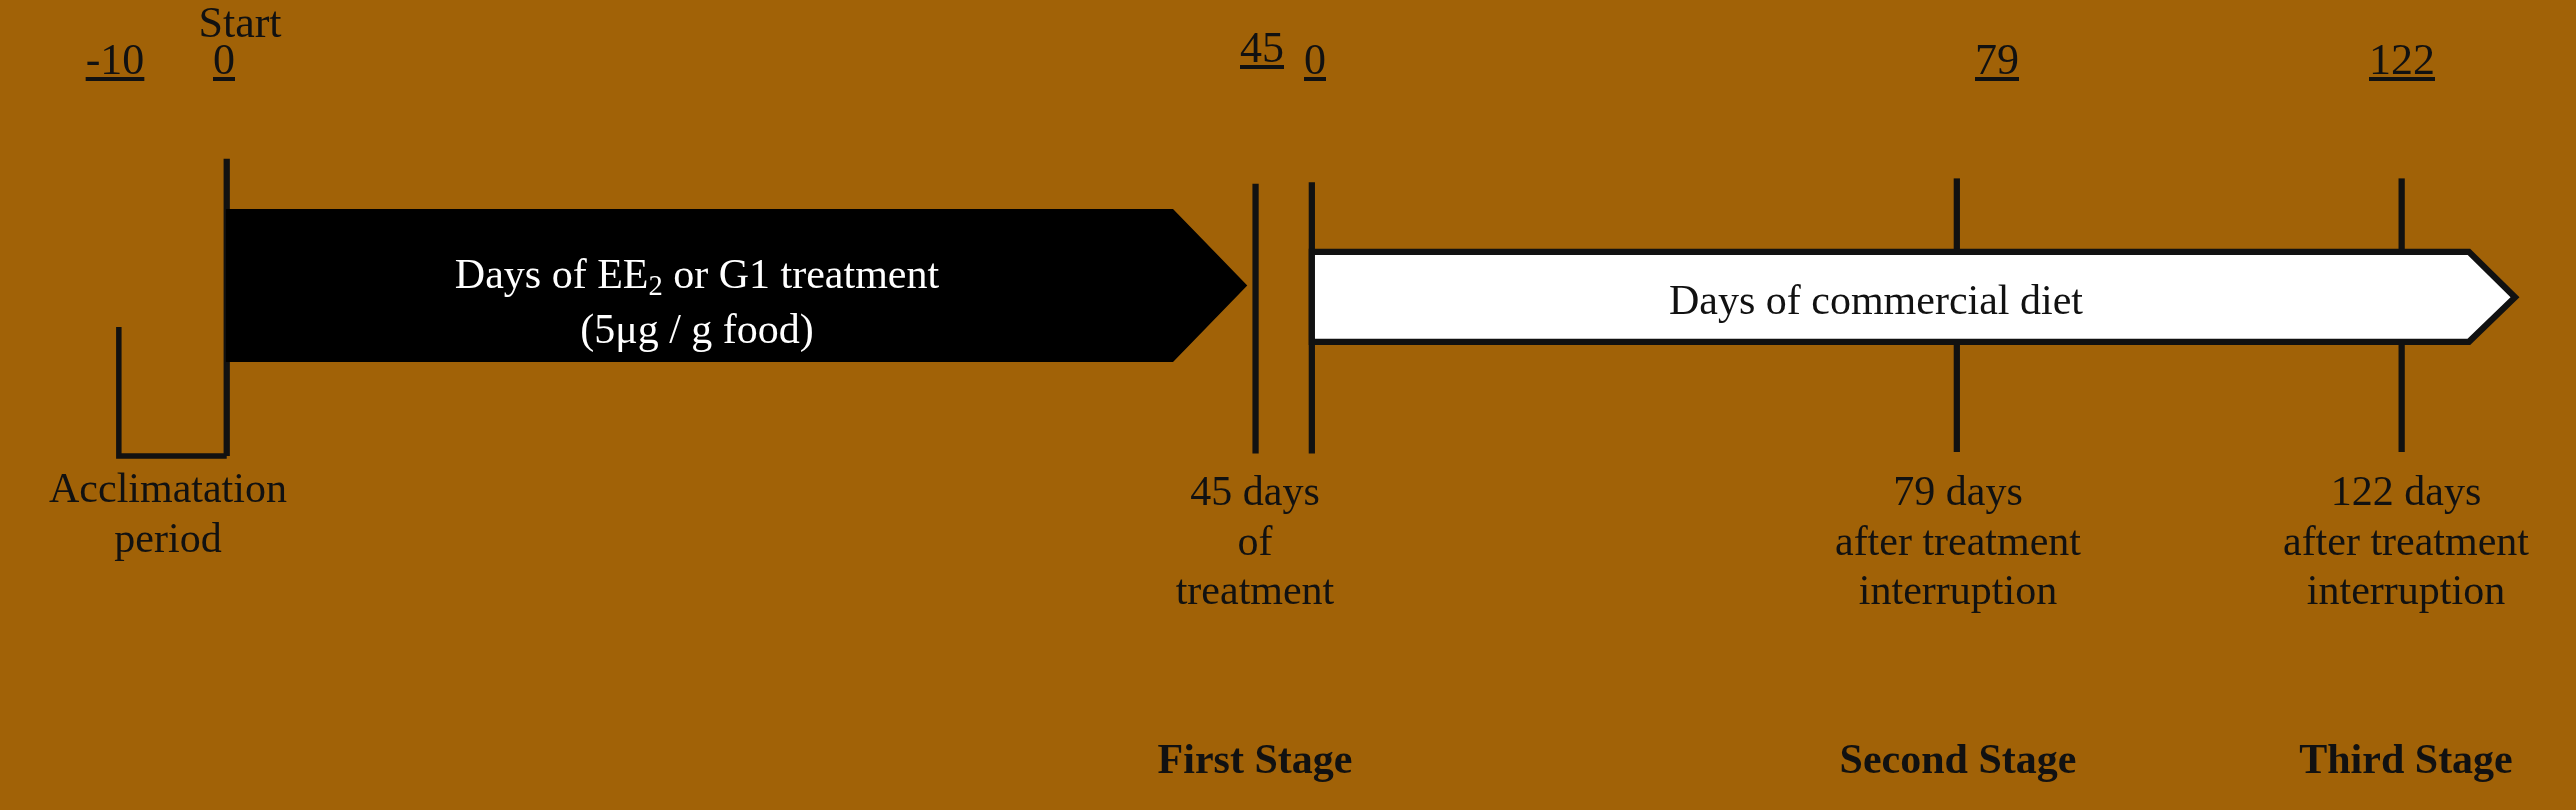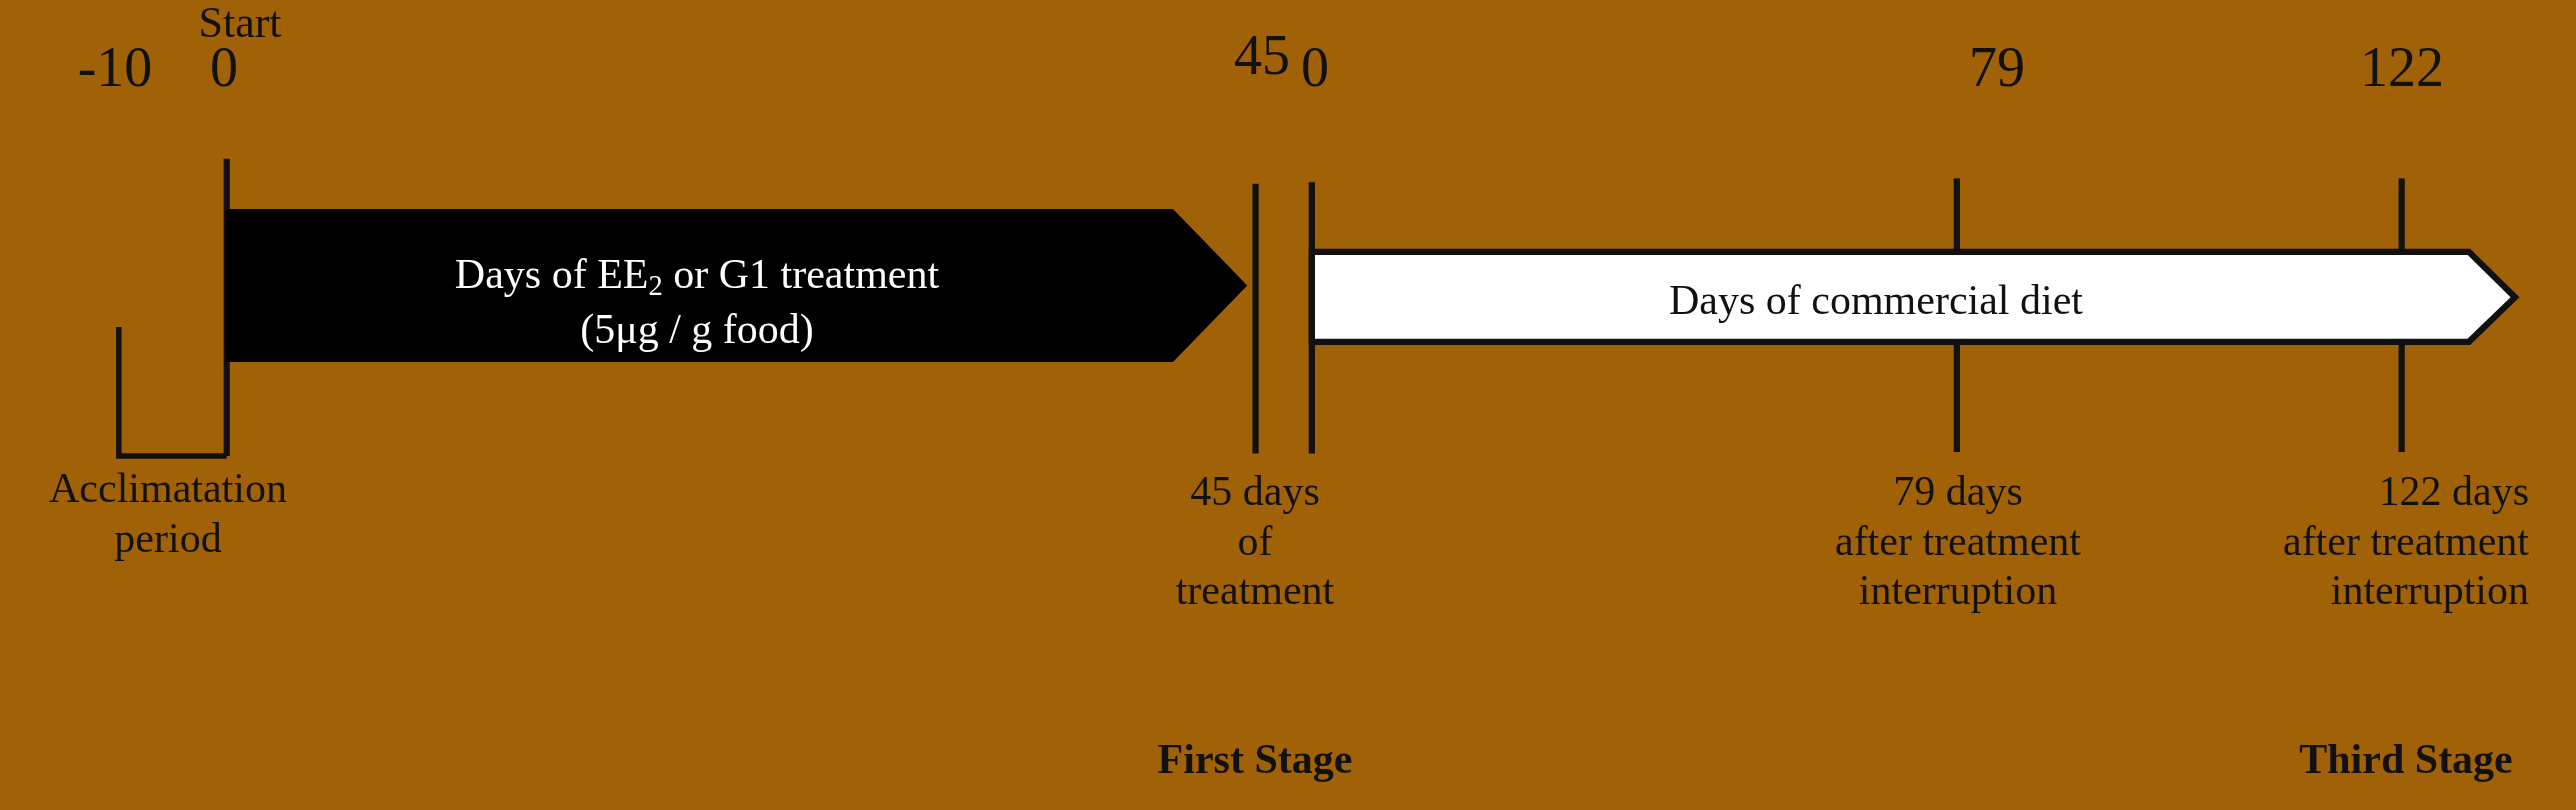--- a/index.html
+++ b/index.html
@@ -18,21 +18,22 @@
   }
   .lbl {
     position: absolute;
     white-space: nowrap;
     line-height: 1.18;
     text-align: center;
     transform: translateX(-50%);
     color: #111111;
   }
   .tick-num {
-    font-size: 56px;
+    font-size: 44px;
+    text-decoration: underline;
   }
   .start-lbl {
     font-size: 44px;
   }
   .under-lbl {
     font-size: 42px;
   }
   .stage-lbl {
     font-size: 42px;
     font-weight: bold;
@@ -117,22 +118,23 @@
     <div>of</div>
     <div>treatment</div>
   </div>
   <div class="lbl stage-lbl" style="left:1255px; top:735px;">First Stage</div>
 
   <div class="lbl under-lbl" style="left:1958px; top:467px;">
     <div>79 days</div>
     <div>after treatment</div>
     <div>interruption</div>
   </div>
+  <div class="lbl stage-lbl" style="left:1958px; top:735px;">Second Stage</div>
 
-  <div class="lbl under-lbl" style="left:2406px; top:467px;text-align:right;">
+  <div class="lbl under-lbl" style="left:2406px; top:467px;">
     <div>122 days</div>
     <div>after treatment</div>
     <div>interruption</div>
   </div>
   <div class="lbl stage-lbl" style="left:2406px; top:735px;">Third Stage</div>
 
 </div>
 
 
 </body></html>

